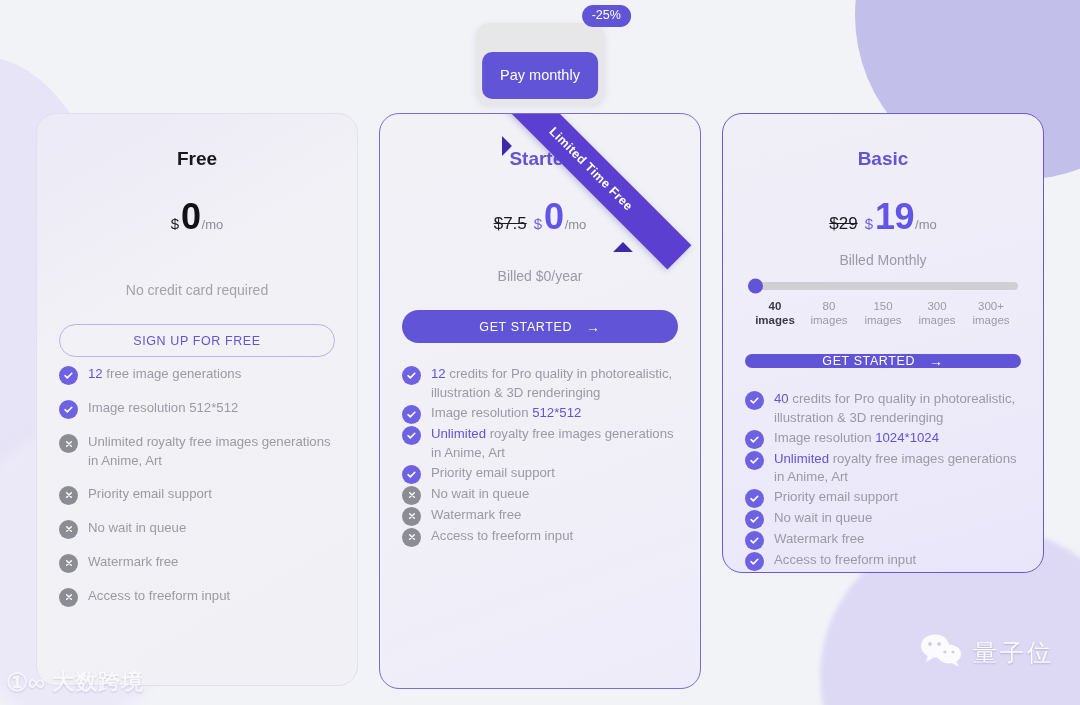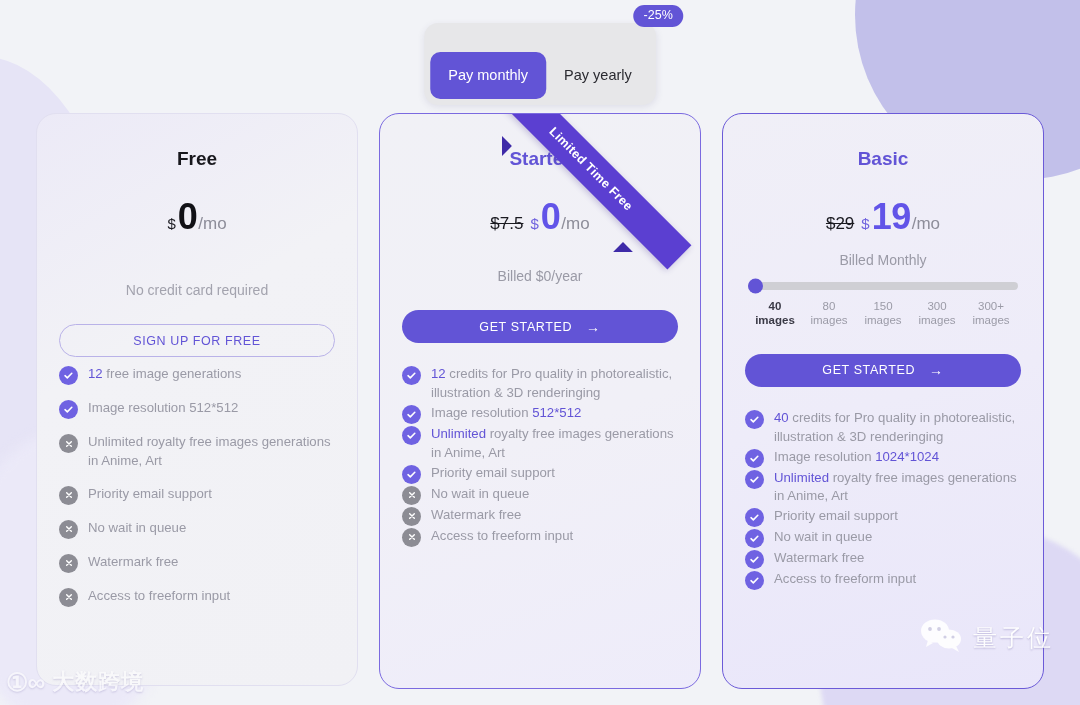--- a/index.html
+++ b/index.html
@@ -139,21 +139,21 @@
   }
 
   .card-starter {
     height: 576px;
     background: linear-gradient(160deg, #f1f1f6 0%, #f1f0f7 55%, #eeecfa 100%);
     border: 1.6px solid #7b6ae0;
     overflow: hidden;
   }
 
   .card-basic {
-    height: 576px;
+    height: 460px;
     background: linear-gradient(165deg, #f0eff7 0%, #eeecf9 50%, #e9e6fa 100%);
     border: 1.6px solid #6b5ad8;
   }
 
   .plan-name {
     text-align: center;
     font-size: 19px;
     font-weight: bold;
     margin-top: 12px;
   }
@@ -186,21 +186,21 @@
 
   .amount {
     font-size: 36px;
     font-weight: bold;
     letter-spacing: -.5px;
   }
   .amount.dark { color: #111116; }
   .amount.accent { color: #6254e8; }
 
   .per {
-    font-size: 17px;
+    font-size: 13px;
     color: #8d8d99;
     margin-left: 1px;
   }
 
   .billed-note {
     text-align: center;
     font-size: 14px;
     color: #9a9aa6;
     margin-top: 30px;
   }
@@ -378,21 +378,21 @@
     letter-spacing: -1px;
   }
   .wm-left .cn {
     font-size: 22px; color: #ffffff; font-weight: bold;
     letter-spacing: 1px;
     text-shadow: 0 1px 2px rgba(120,110,170,.55);
   }
 
   .wm-right {
     position: absolute;
-    right: 26px; bottom: 48px;
+    right: 26px; bottom: 33px;
     display: flex; align-items: center; gap: 9px;
     z-index: 30;
     pointer-events: none;
     opacity: .92;
   }
   .wm-right .cn {
     font-size: 24px; color: #ffffff; letter-spacing: 3px;
     text-shadow: 0 1px 2px rgba(110,100,165,.45);
   }
 </style>
@@ -402,21 +402,20 @@
 <div class="bg-layer">
   <div class="blob-topright"></div>
   <div class="blob-left"></div>
   <div class="blob-left2"></div>
   <div class="blob-bottomright"></div>
 </div>
 
 <div class="toggle-wrap">
   <div class="toggle">
     <div class="toggle-opt active">Pay monthly</div>
-    <div class="toggle-opt">Pay yearly</div>
     <div class="discount-badge">-25%</div>
   </div>
 </div>
 
 <div class="cards">
 
   <div class="card card-free">
     <div class="plan-name dark">Free</div>
 
     <div class="price-row">

